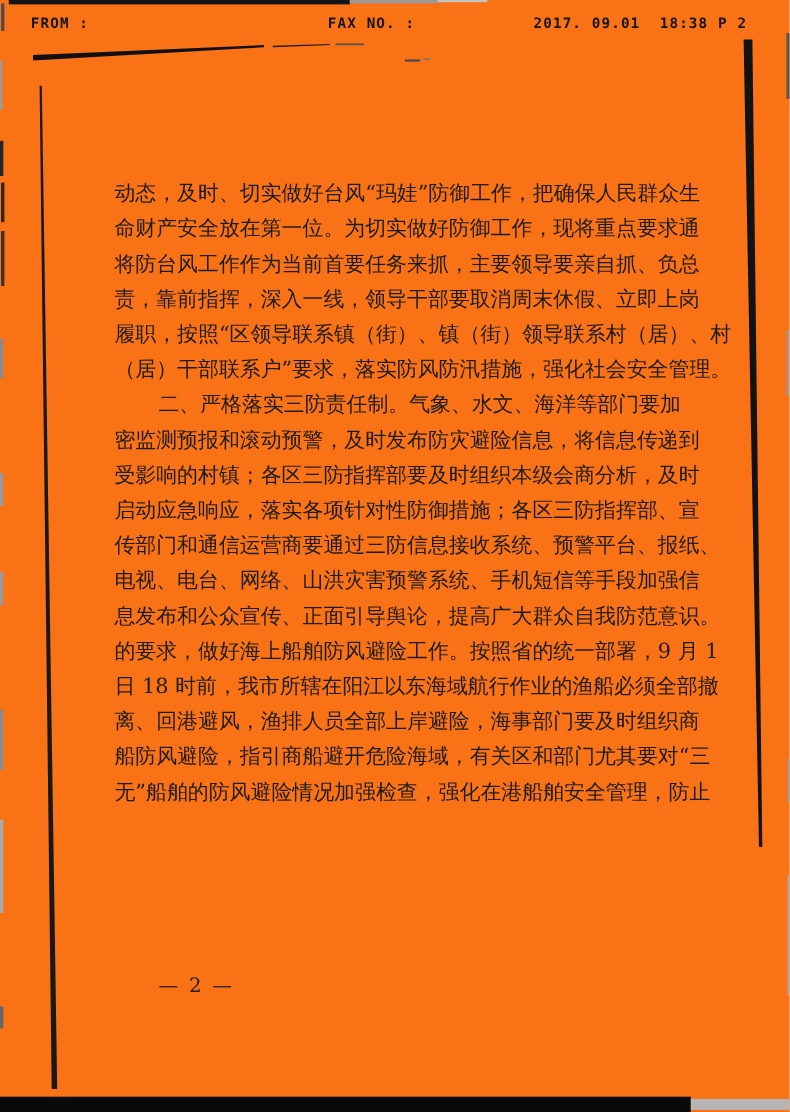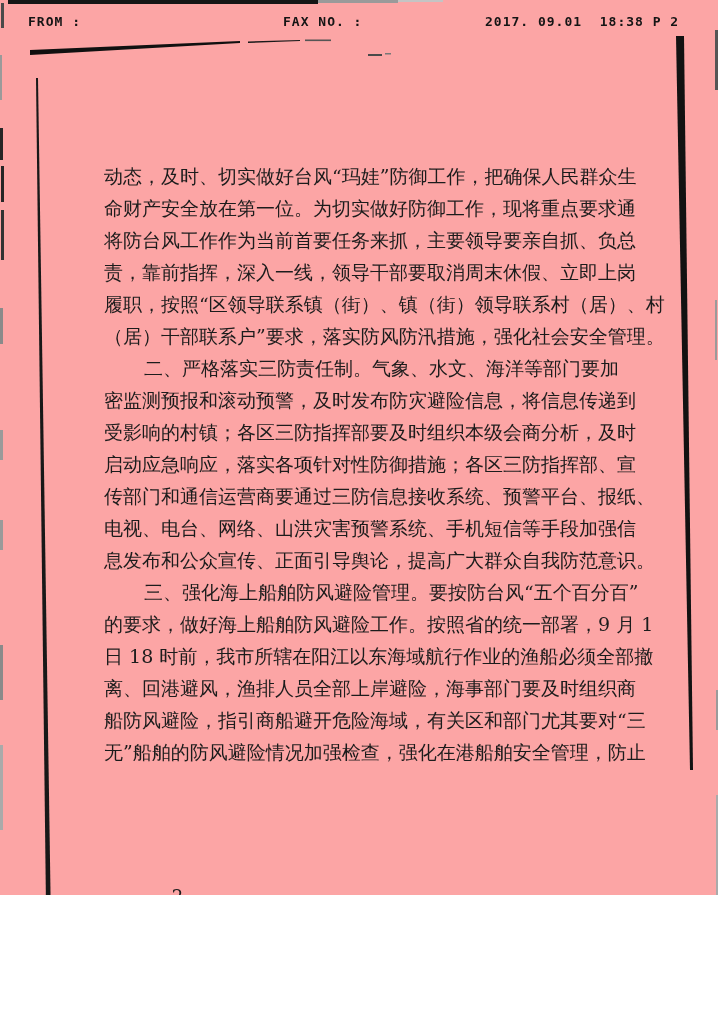--- a/index.html
+++ b/index.html
@@ -3,39 +3,39 @@
 <meta charset="utf-8">
 <style>
   html, body {
     margin: 0;
     padding: 0;
     background: #ffffff;
   }
   .page {
     position: relative;
     width: 718px;
-    height: 895px;
-    background: #fca5a5;
+    height: 1011px;
+    background: #f97316;
     overflow: hidden;
     font-family: "DejaVu Serif", serif;
     color: #1b1b1b;
   }
   
   .fax-header-item {
     position: absolute;
     top: 14px;
     font-family: "DejaVu Sans Mono", monospace;
     font-weight: bold;
     font-size: 13px;
     letter-spacing: 1px;
     color: #151515;
     white-space: pre;
   }
   .fh-from  { left: 28px;  }
-  .fh-faxno { left: 283px; }
+  .fh-faxno { left: 298px; }
   .fh-stamp { left: 485px; text-align: right; }
   
   .doc-body {
     position: absolute;
     left: 104px;
     top: 160px;
     width: 514px;
     font-size: 19px;
     color: #1c1c1c;
   }
@@ -81,21 +81,20 @@
       <div class="doc-line">责，靠前指挥，深入一线，领导干部要取消周末休假、立即上岗</div>
       <div class="doc-line">履职，按照“区领导联系镇（街）、镇（街）领导联系村（居）、村</div>
       <div class="doc-line">（居）干部联系户”要求，落实防风防汛措施，强化社会安全管理。</div>
       <div class="doc-line indent">二、严格落实三防责任制。气象、水文、海洋等部门要加</div>
       <div class="doc-line">密监测预报和滚动预警，及时发布防灾避险信息，将信息传递到</div>
       <div class="doc-line">受影响的村镇；各区三防指挥部要及时组织本级会商分析，及时</div>
       <div class="doc-line">启动应急响应，落实各项针对性防御措施；各区三防指挥部、宣</div>
       <div class="doc-line">传部门和通信运营商要通过三防信息接收系统、预警平台、报纸、</div>
       <div class="doc-line">电视、电台、网络、山洪灾害预警系统、手机短信等手段加强信</div>
       <div class="doc-line">息发布和公众宣传、正面引导舆论，提高广大群众自我防范意识。</div>
-      <div class="doc-line indent">三、强化海上船舶防风避险管理。要按防台风“五个百分百”</div>
       <div class="doc-line">的要求，做好海上船舶防风避险工作。按照省的统一部署，9 月 1</div>
       <div class="doc-line">日 18 时前，我市所辖在阳江以东海域航行作业的渔船必须全部撤</div>
       <div class="doc-line">离、回港避风，渔排人员全部上岸避险，海事部门要及时组织商</div>
       <div class="doc-line">船防风避险，指引商船避开危险海域，有关区和部门尤其要对“三</div>
       <div class="doc-line">无”船舶的防风避险情况加强检查，强化在港船舶安全管理，防止</div>
     </div>
 
   <div class="page-number">— 2 —</div>
 
   <svg class="artifacts" viewBox="0 0 718 1011">

